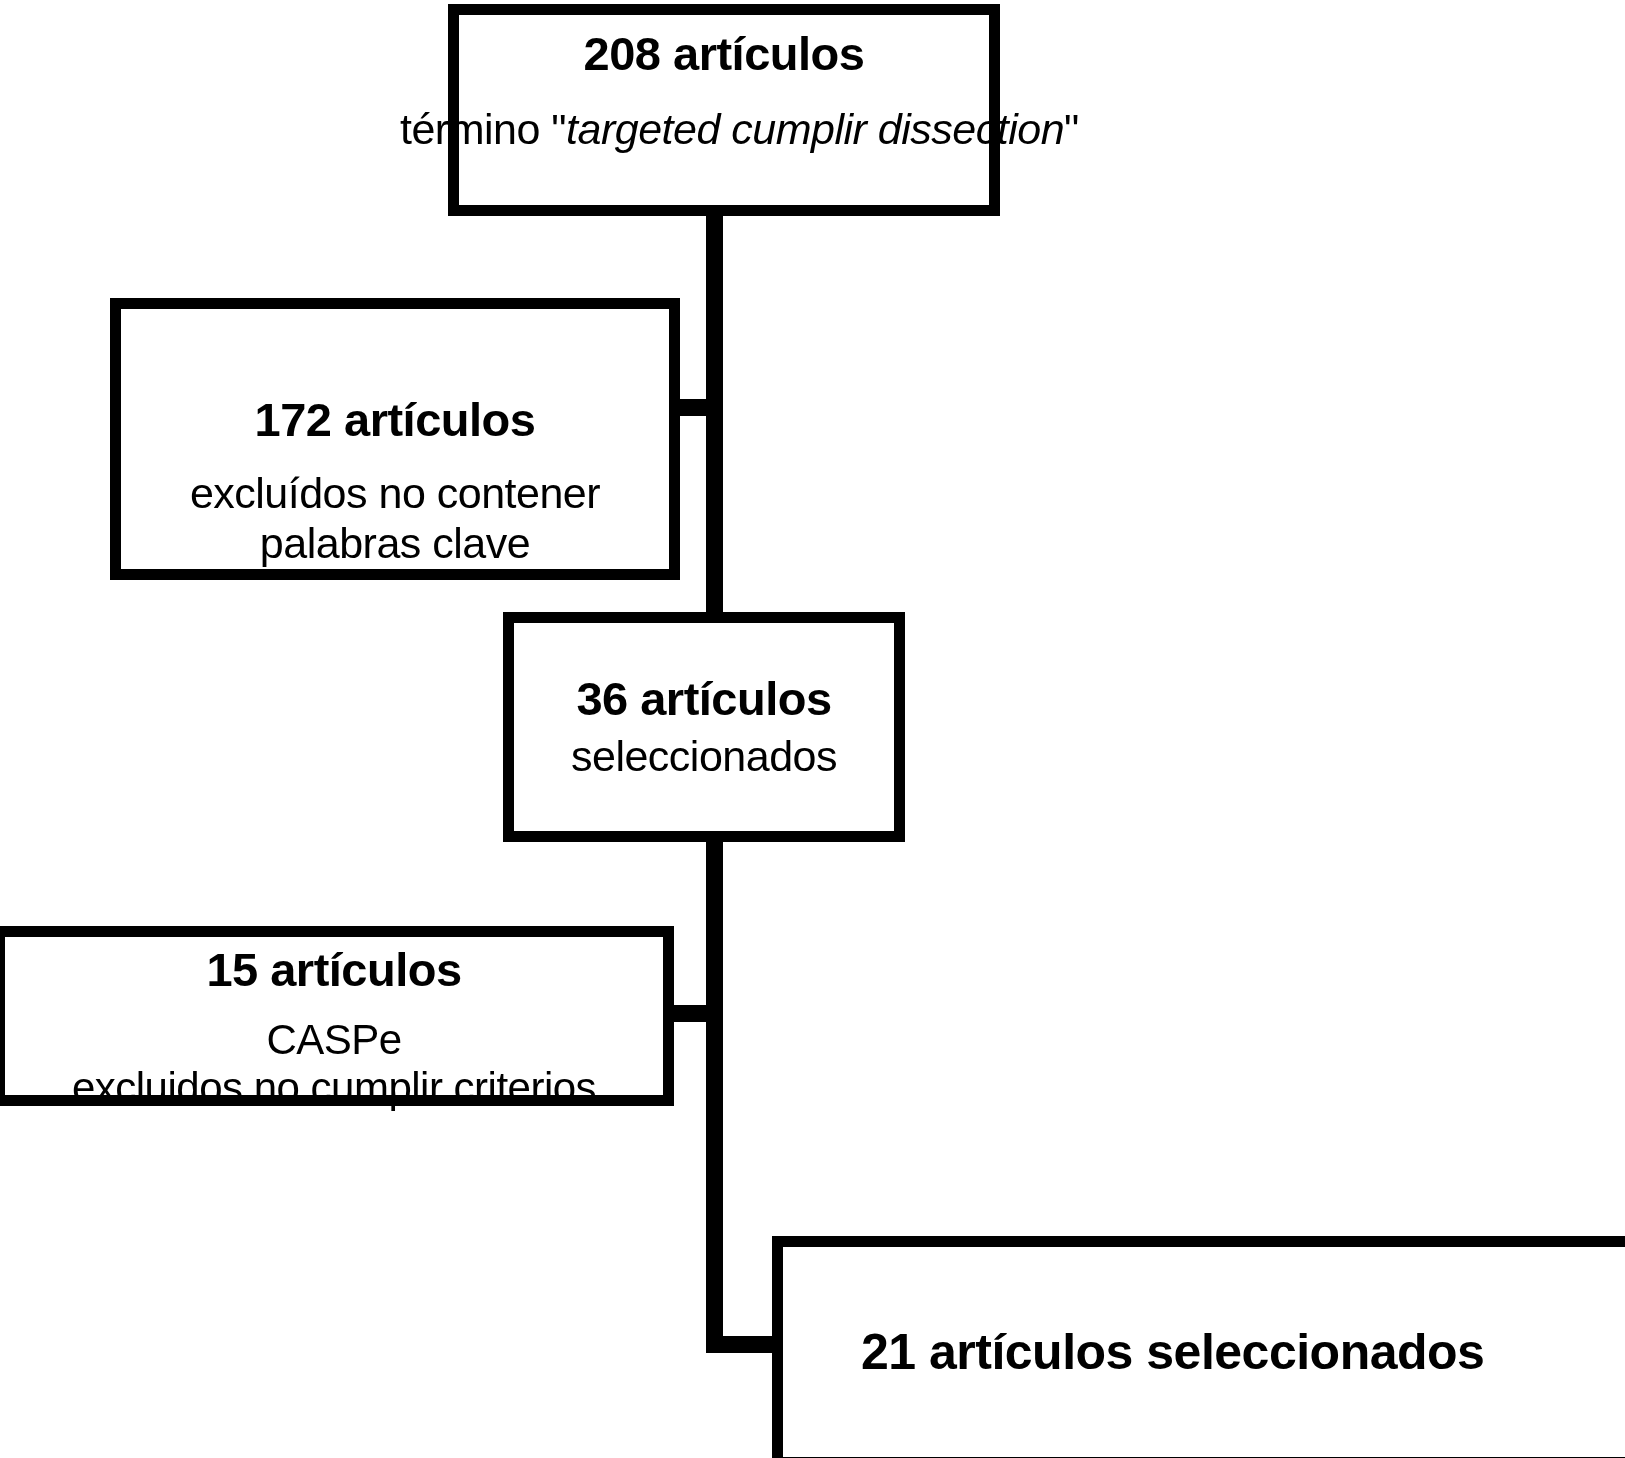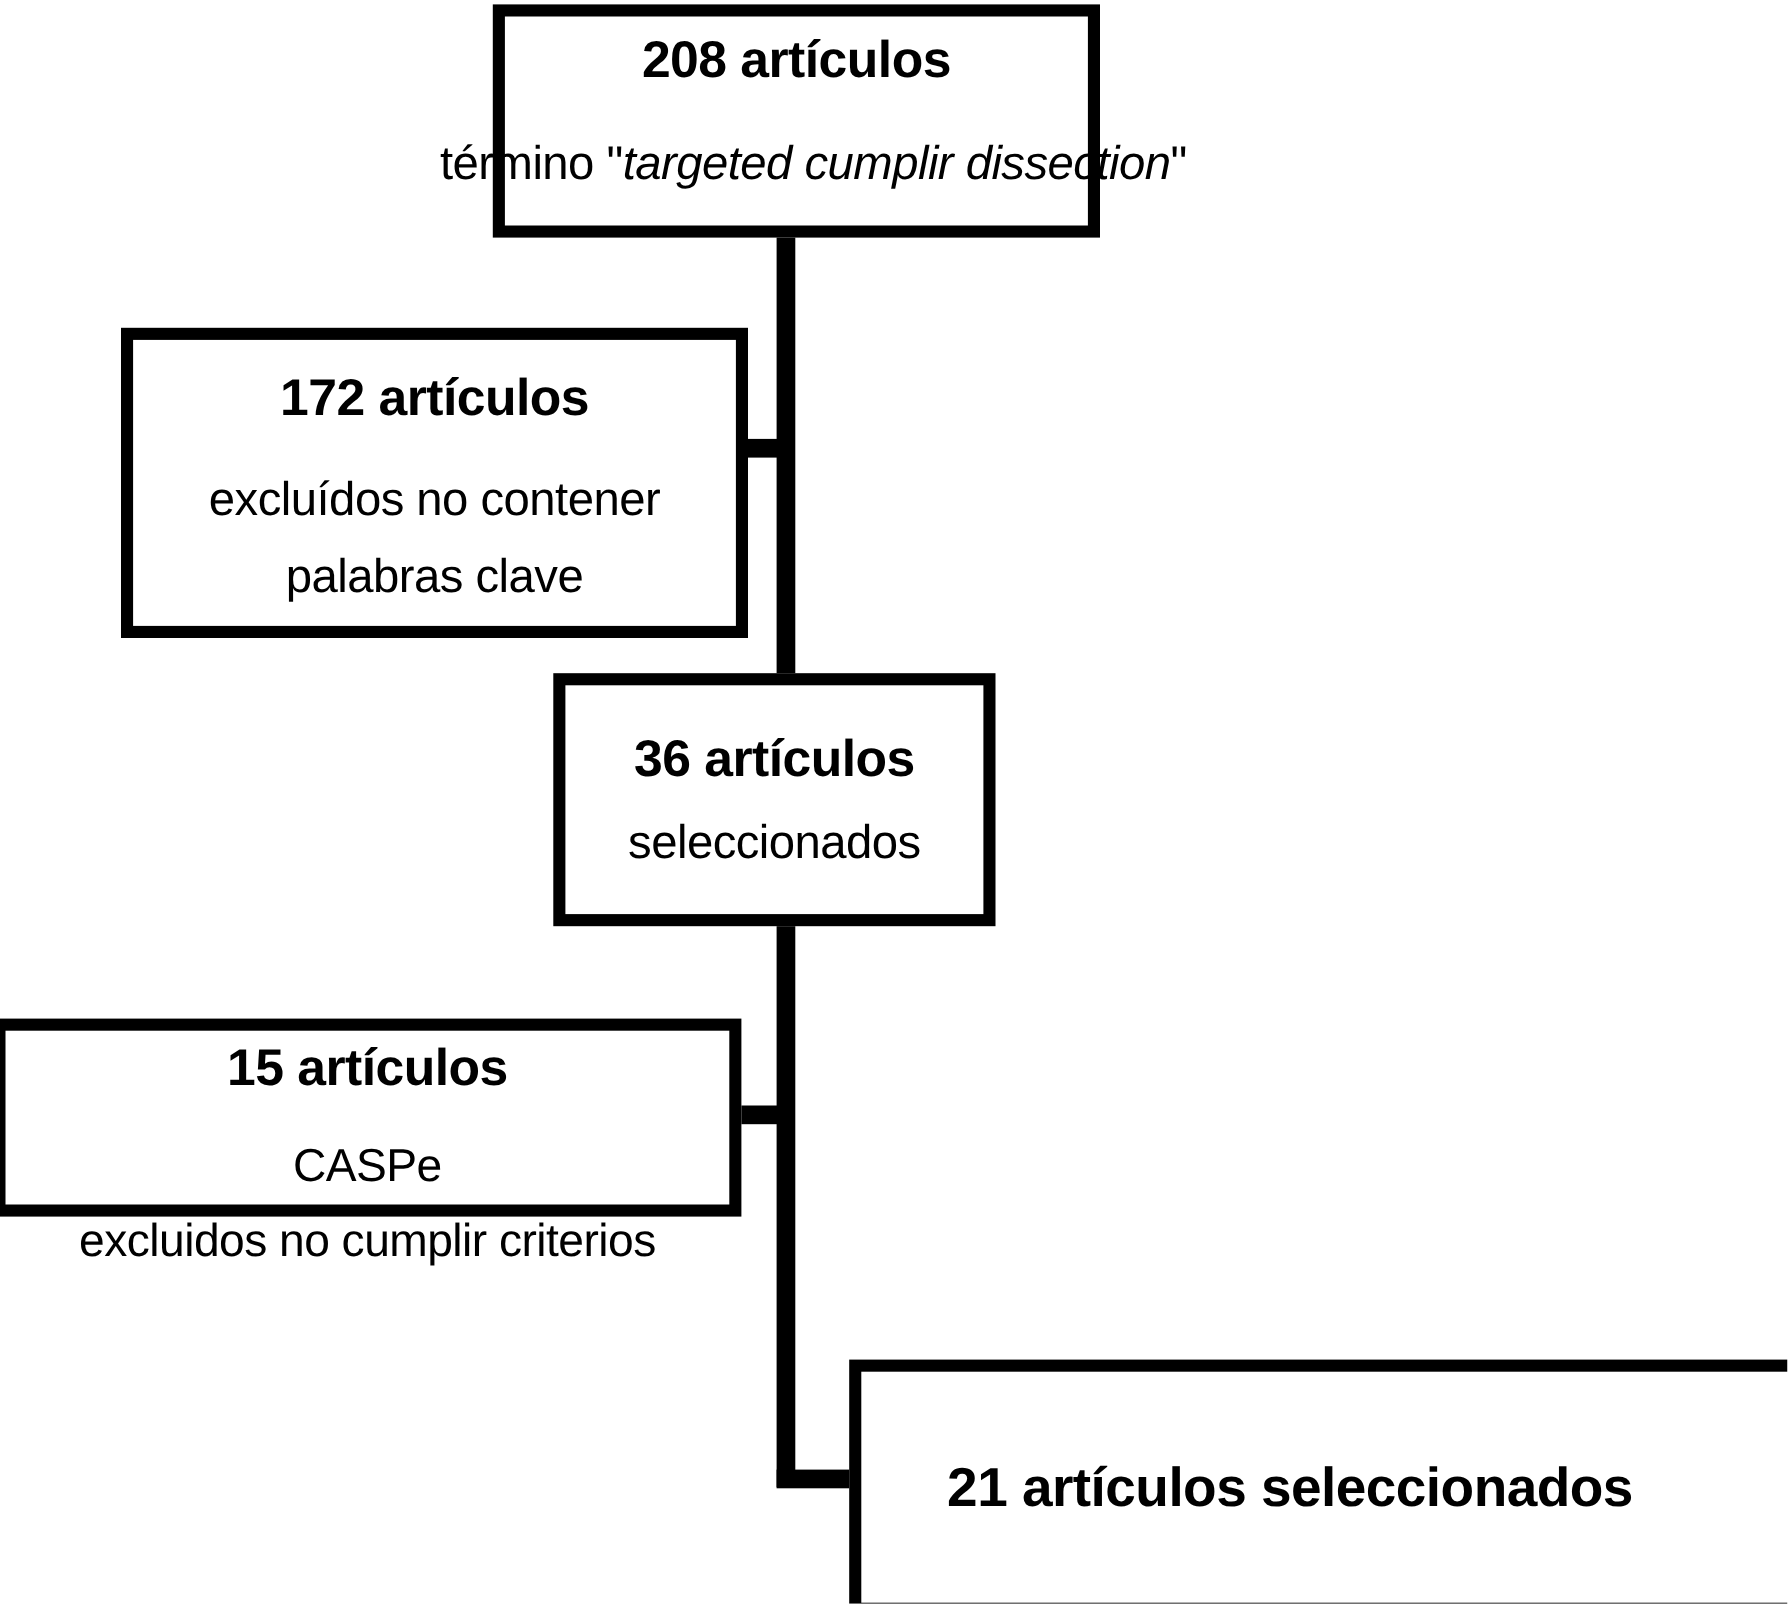--- a/index.html
+++ b/index.html
@@ -30,21 +30,20 @@
   .box {
     position: absolute;
     box-sizing: border-box;
     background: #ffffff;
     border: 11px solid #000000;
     display: flex;
     flex-direction: column;
     align-items: center;
     justify-content: center;
     text-align: center;
-    gap: 20px;
   }
   .box .ln {
     display: block;
     width: 100%;
     line-height: 1.16;
     white-space: nowrap;
   }
   .headline {
     font-weight: bold;
     font-size: 47px;
@@ -77,21 +76,21 @@
     line-height: 1.1;
   }
 
   
   #box-excluded-keywords {
     left: 110px;
     top: 298px;
     width: 570px;
     height: 282px;
     padding-top: 6px;
-    justify-content: center;
+    justify-content: flex-end;
   }
   #box-excluded-keywords .headline { margin-bottom: 22px; }
 
   
   #box-selected-36 {
     left: 503px;
     top: 612px;
     width: 402px;
     height: 230px;
     justify-content: center;

